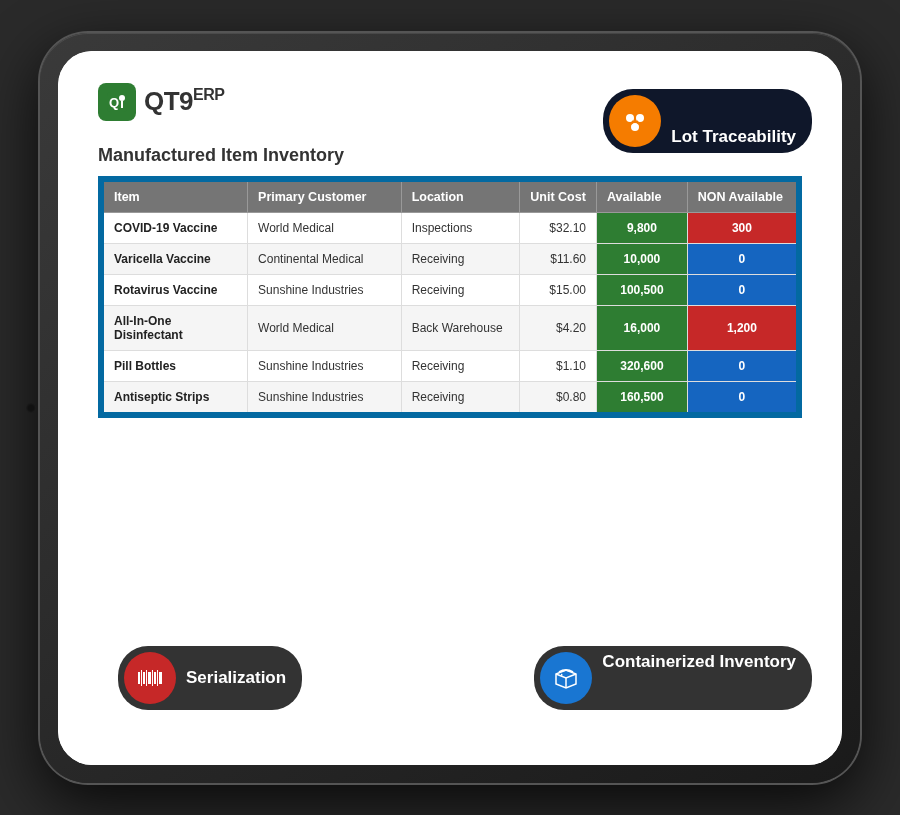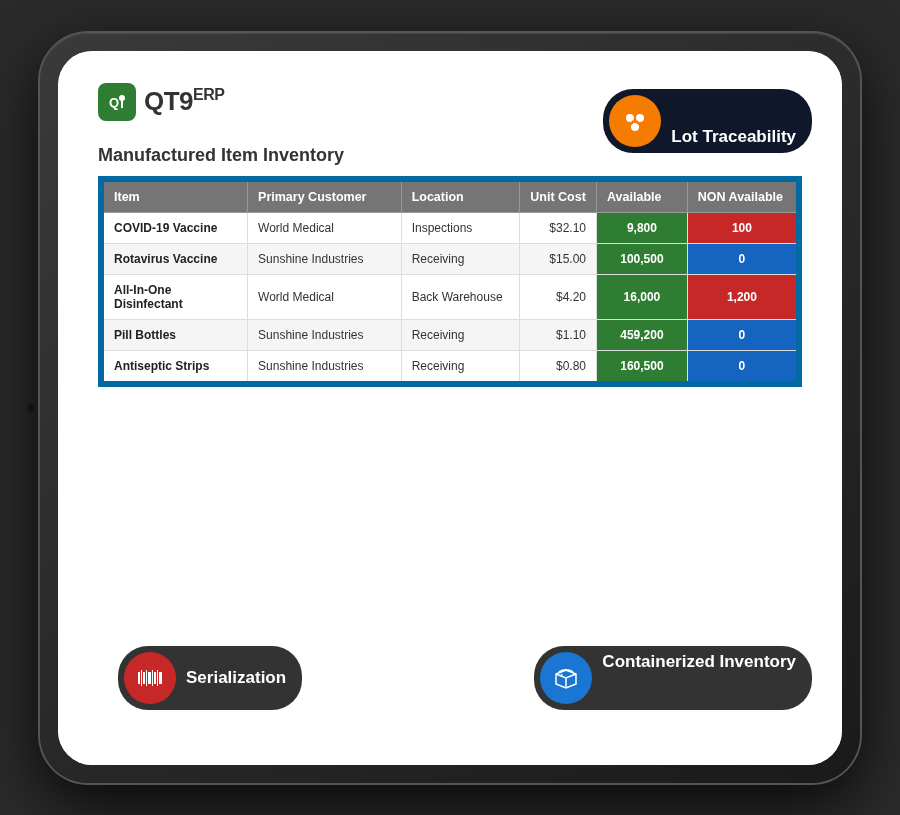--- a/index.html
+++ b/index.html
@@ -307,21 +307,29 @@
             <th class="col-nonavail">NON Available</th>
           </tr>
         </thead>
         <tbody id="table-body">
         <tr>
       <td class="item-name col-item">COVID-19 Vaccine</td>
       <td class="col-customer">World Medical</td>
       <td class="col-location">Inspections</td>
       <td class="unit-cost col-cost">$32.10</td>
       <td class="available col-available">9,800</td>
-      <td class="non-available-red col-nonavail">100</td>
+      <td class="non-available-red col-nonavail">300</td>
+    </tr>
+            <tr>
+      <td class="item-name col-item">Varicella Vaccine</td>
+      <td class="col-customer">Continental Medical</td>
+      <td class="col-location">Receiving</td>
+      <td class="unit-cost col-cost">$11.60</td>
+      <td class="available col-available">10,000</td>
+      <td class="non-available-blue col-nonavail">0</td>
     </tr>
             <tr>
       <td class="item-name col-item">Rotavirus Vaccine</td>
       <td class="col-customer">Sunshine Industries</td>
       <td class="col-location">Receiving</td>
       <td class="unit-cost col-cost">$15.00</td>
       <td class="available col-available">100,500</td>
       <td class="non-available-blue col-nonavail">0</td>
     </tr>
             <tr>
@@ -330,21 +338,21 @@
       <td class="col-location">Back Warehouse</td>
       <td class="unit-cost col-cost">$4.20</td>
       <td class="available col-available">16,000</td>
       <td class="non-available-red col-nonavail">1,200</td>
     </tr>
             <tr>
       <td class="item-name col-item">Pill Bottles</td>
       <td class="col-customer">Sunshine Industries</td>
       <td class="col-location">Receiving</td>
       <td class="unit-cost col-cost">$1.10</td>
-      <td class="available col-available">459,200</td>
+      <td class="available col-available">320,600</td>
       <td class="non-available-blue col-nonavail">0</td>
     </tr>
             <tr>
       <td class="item-name col-item">Antiseptic Strips</td>
       <td class="col-customer">Sunshine Industries</td>
       <td class="col-location">Receiving</td>
       <td class="unit-cost col-cost">$0.80</td>
       <td class="available col-available">160,500</td>
       <td class="non-available-blue col-nonavail">0</td>
     </tr>

